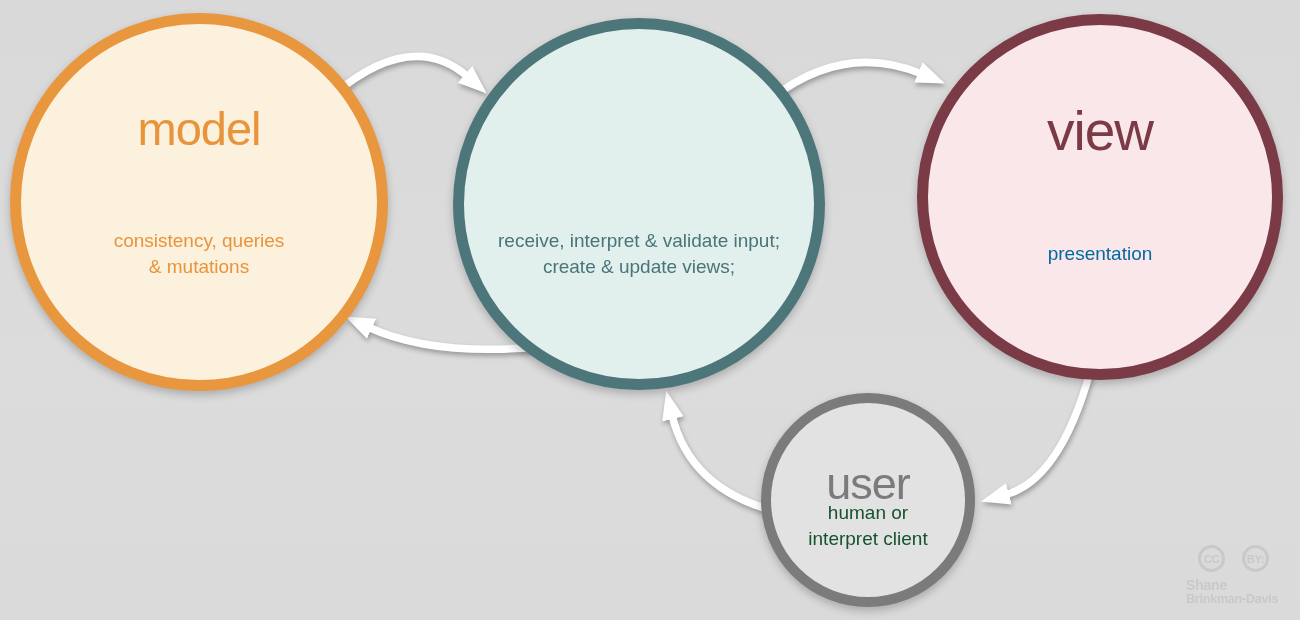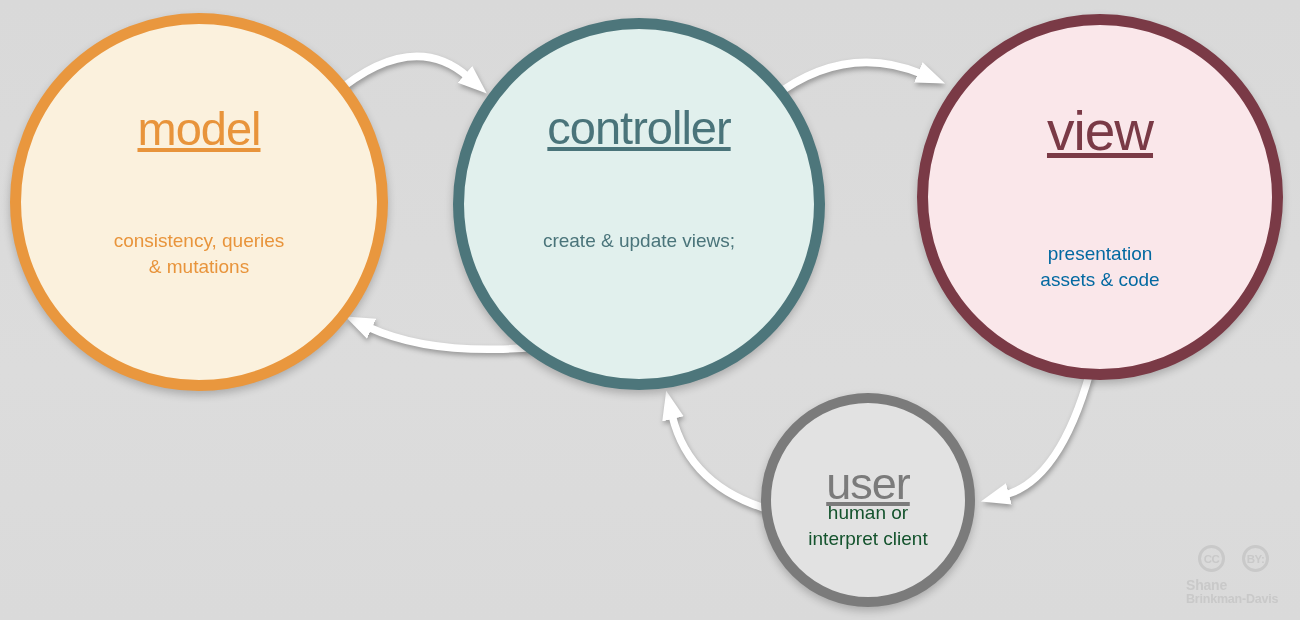--- a/index.html
+++ b/index.html
@@ -36,21 +36,20 @@
     z-index: 2;
     box-shadow: 0 4px 9px rgba(0,0,0,0.22);
   }
   .circle .title {
     position: absolute;
     left: 0; width: 100%;
     text-align: center;
     letter-spacing: -1px;
     line-height: 1;
     white-space: nowrap;
-    text-decoration: underline;
   }
   .circle .desc {
     position: absolute;
     left: 0; width: 100%;
     text-align: center;
     font-size: 19px;
     line-height: 26px;
     white-space: nowrap;
   }
 
@@ -126,31 +125,30 @@
 
   <div class="circle node-model">
     <div class="title">model</div>
     <div class="desc">
       <div>consistency, queries</div>
       <div>&amp; mutations</div>
     </div>
   </div>
 
   <div class="circle node-controller">
-    <div class="title">controller</div>
     <div class="desc">
+      <div>receive, interpret &amp; validate input;</div>
       <div>create &amp; update views;</div>
     </div>
   </div>
 
   <div class="circle node-view">
     <div class="title">view</div>
     <div class="desc">
       <div>presentation</div>
-      <div>assets &amp; code</div>
     </div>
   </div>
 
   <div class="circle node-user">
     <div class="title">user</div>
     <div class="desc">
       <div>human or</div>
       <div>interpret client</div>
     </div>
   </div>

